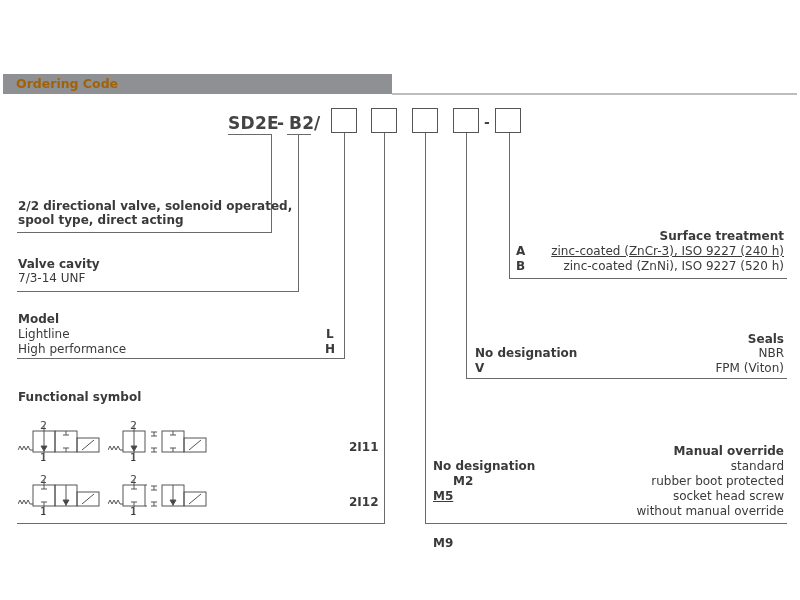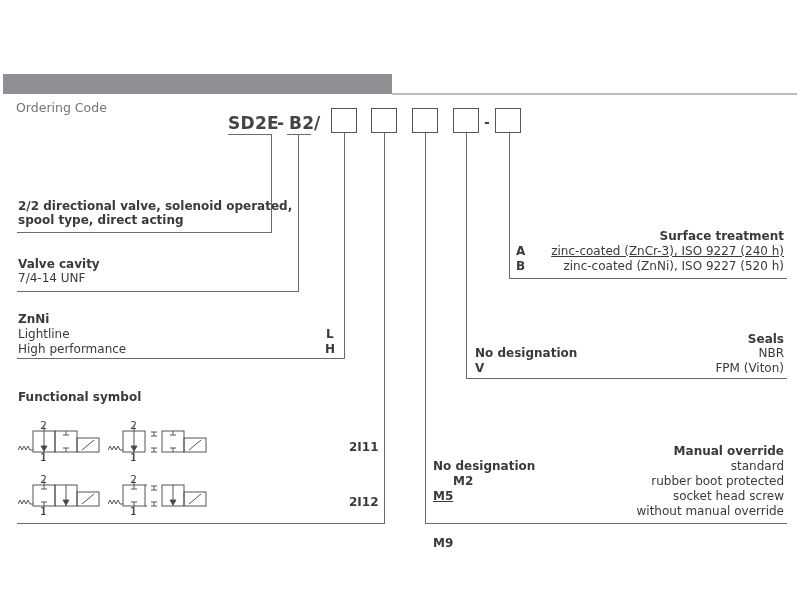--- a/index.html
+++ b/index.html
@@ -1,20 +1,20 @@
 <!DOCTYPE html>
 <html><head>
 <meta charset="utf-8">
 <style>
   html, body { margin:0; padding:0; background:#ffffff; }
   body { width:800px; height:600px; position:relative; overflow:hidden;
          font-family:"DejaVu Sans", "Liberation Sans", sans-serif; color:#3a3a3a; }
   .abs { position:absolute; }
   .header-bar { left:3px; top:74px; width:389px; height:20px; background:#8f9093; }
-  .header-title { left:16px; top:76px; font-size:12.5px; font-weight:normal; color:#737373;margin-top:24px; }
+  .header-title { left:16px; top:76px; font-size:12.5px; font-weight:bold; color:#a16207; }
   .header-rule { left:392px; top:93px; width:405px; height:2px; background:#bdbdbd; }
   .code { top:113px; font-size:17px; font-weight:bold; color:#444; letter-spacing:0.3px; }
   .box { top:108px; width:26px; height:25px; border:1px solid #555; background:#fff; box-sizing:border-box; }
   .vline { width:1px; background:#6a6a6a; }
   .hline { height:1px; background:#6a6a6a; }
   .text { font-size:12px; color:#3a3a3a; white-space:nowrap; }
   .bold { font-weight:bold; }
   .right { text-align:right; }
   svg { position:absolute; }
 </style>
@@ -57,23 +57,23 @@
 <div class="abs vline" style="left:466px; top:133px; height:246px;"></div>
 <div class="abs hline" style="left:466px; top:378px; width:321px;"></div>
 
 <div class="abs vline" style="left:509px; top:133px; height:146px;"></div>
 <div class="abs hline" style="left:509px; top:278px; width:278px;"></div>
 
 <div class="abs text bold" style="left:18px; top:199px;">2/2 directional valve, solenoid operated,</div>
 <div class="abs text bold" style="left:18px; top:213px;">spool type, direct acting</div>
 
 <div class="abs text bold" style="left:18px; top:257px;">Valve cavity</div>
-<div class="abs text" style="left:18px; top:271px;">7/4-14 UNF</div>
+<div class="abs text" style="left:18px; top:271px;">7/3-14 UNF</div>
 
-<div class="abs text bold" style="left:18px; top:312px;">ZnNi</div>
+<div class="abs text bold" style="left:18px; top:312px;">Model</div>
 <div class="abs text" style="left:18px; top:327px;">Lightline</div>
 <div class="abs text bold" style="left:326px; top:327px;">L</div>
 <div class="abs text" style="left:18px; top:342px;">High performance</div>
 <div class="abs text bold" style="left:325px; top:342px;">H</div>
 
 <div class="abs text bold" style="left:18px; top:390px;">Functional symbol</div>
 <div class="abs text bold" style="left:349px; top:440px;">2I11</div>
 <div class="abs text bold" style="left:349px; top:495px;">2I12</div>
 
 <svg style="left:18px; top:418px;" width="92" height="44" viewBox="0 0 92 44">

